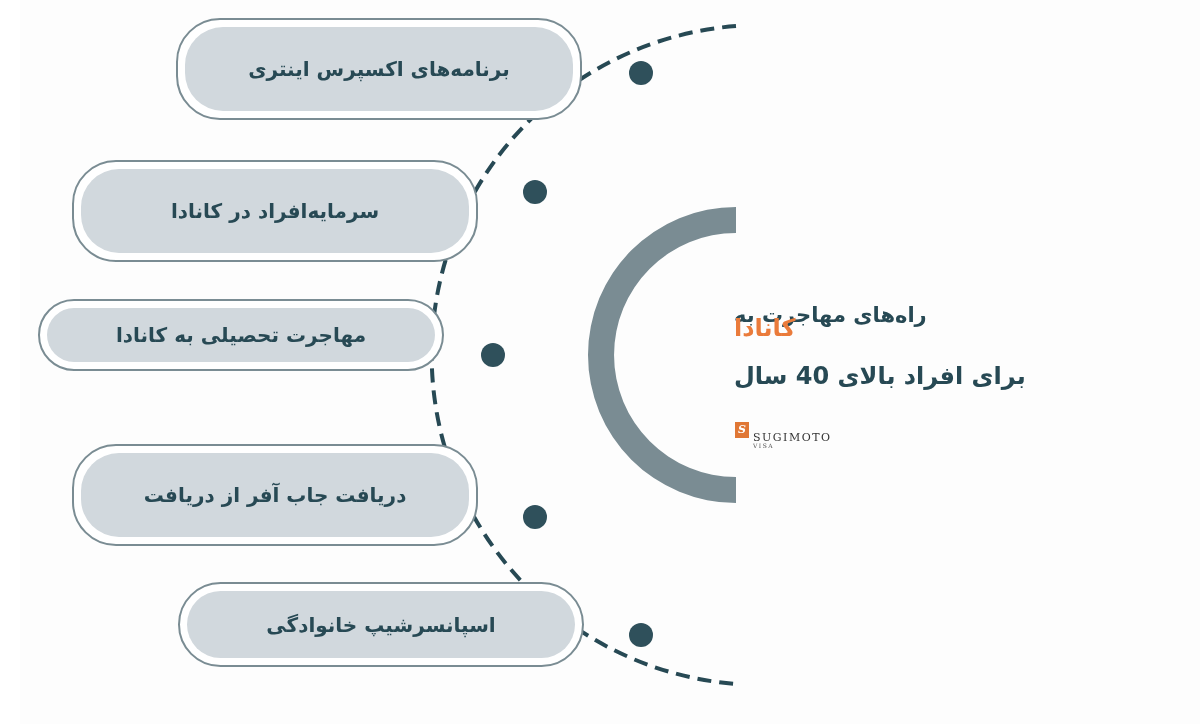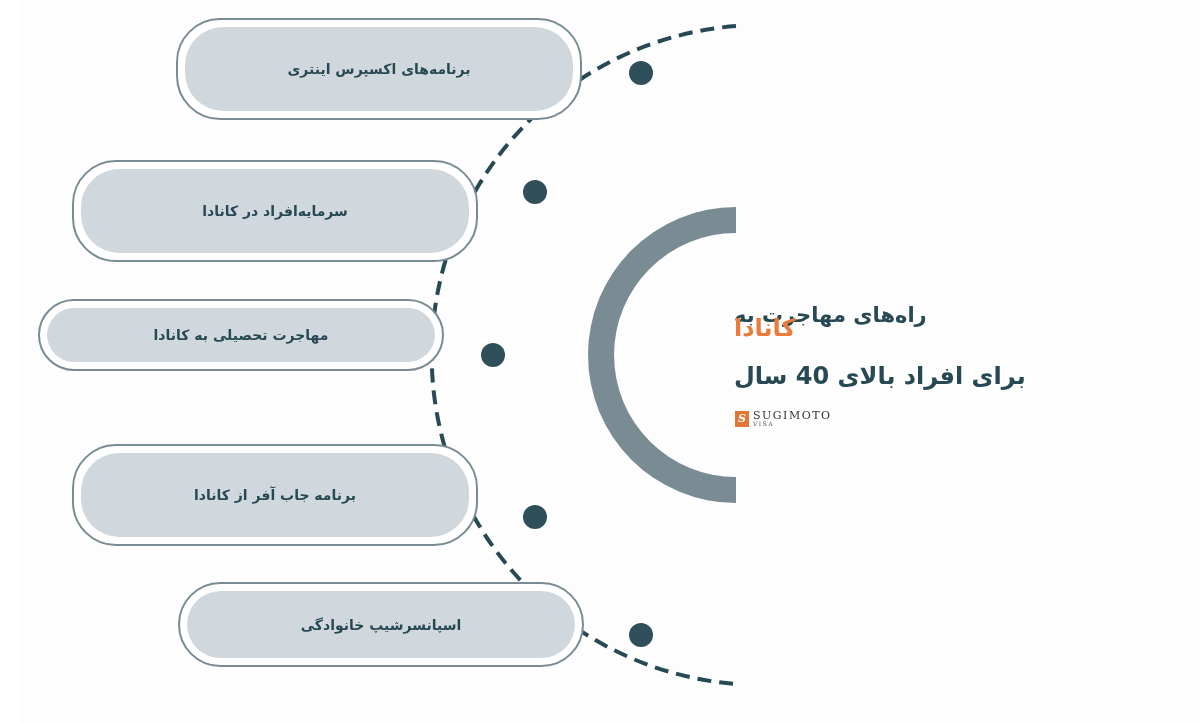--- a/index.html
+++ b/index.html
@@ -35,21 +35,21 @@
       height: 100%;
       box-sizing: border-box;
       background: #d1d8dd;
       border-radius: 38px;
       display: flex;
       align-items: center;
       justify-content: center;
       direction: rtl;
       color: #274954;
       font-weight: bold;
-      font-size: 14px;
+      font-size: 20px;
       font-family: "DejaVu Sans", sans-serif;
     }
     svg.decor {
       position: absolute;
       left: 0;
       top: 0;
     }
     .title-line1 {
       position: absolute;
       right: 236px;
@@ -104,20 +104,21 @@
     .logo-text {
       display: flex;
       flex-direction: column;
       line-height: 1;
     }
     .logo-name {
       font-family: "DejaVu Serif", serif;
       font-size: 11px;
       letter-spacing: 1.5px;
       color: #333333;
+      margin-top: 22px;
     }
     .logo-sub {
       font-family: "DejaVu Serif", serif;
       font-size: 6px;
       letter-spacing: 1.5px;
       color: #555555;
     }
   </style>
 </head>
 <body>
@@ -143,21 +144,21 @@
 
 <div class="card" style="left:72px; top:160px; width:406px; height:102px;">
   <div class="card-inner">سرمایه‌افراد در کانادا</div>
 </div>
 
 <div class="card" style="left:38px; top:299px; width:406px; height:72px;">
   <div class="card-inner">مهاجرت تحصیلی به کانادا</div>
 </div>
 
 <div class="card" style="left:72px; top:444px; width:406px; height:102px;">
-  <div class="card-inner">برنامه جاب آفر از کانادا</div>
+  <div class="card-inner">دریافت جاب آفر از دریافت</div>
 </div>
 
 <div class="card" style="left:178px; top:582px; width:406px; height:85px;">
   <div class="card-inner">اسپانسرشیپ خانوادگی</div>
 </div>
 
 <div class="title-line1" style="left:734px; right:auto;">راه‌های مهاجرت به</div>
 <div class="title-line2">کانادا</div>
 <div class="title-line3">برای افراد بالای 40 سال</div>
 

